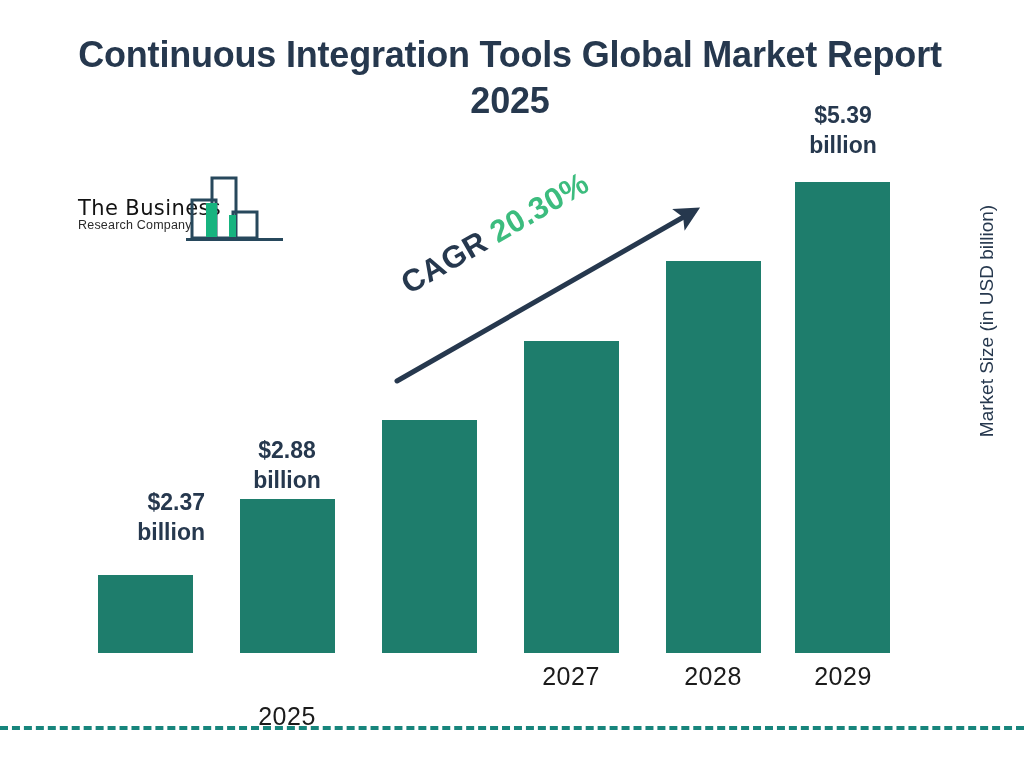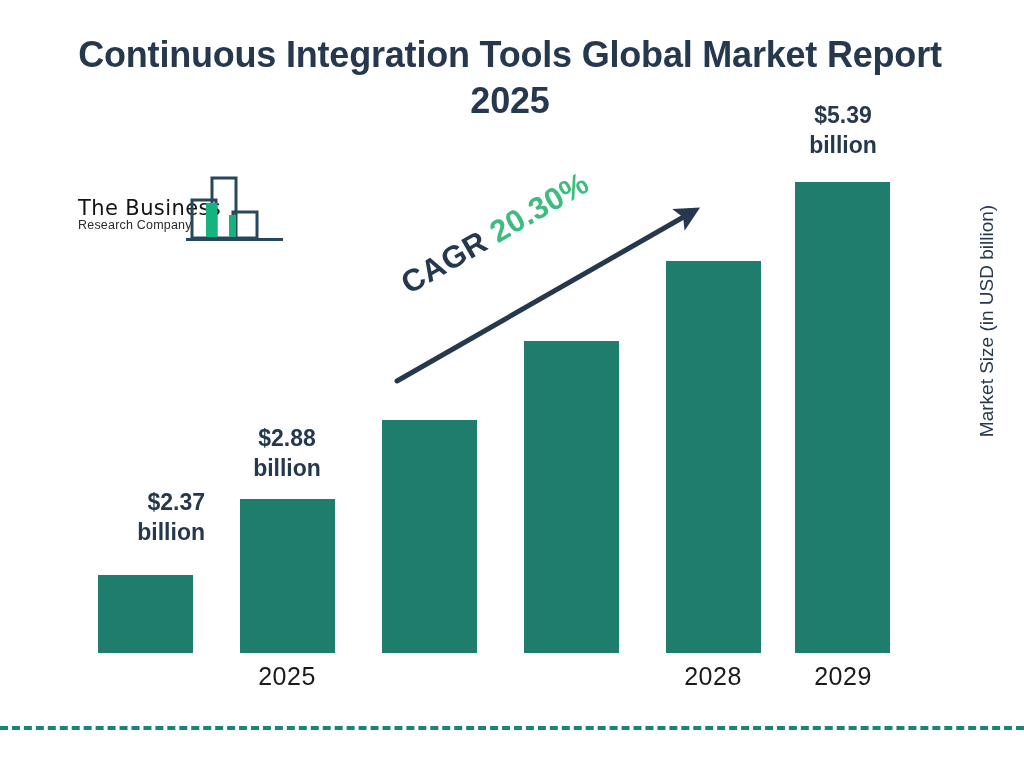--- a/index.html
+++ b/index.html
@@ -179,29 +179,30 @@
 
   <div class="plot">
 
     <div class="bar" style="left:98px; width:95px; top:575px; height:78px;"></div>
     <div class="bar-value" style="left:85px; top:487px;text-align:right;">
       <span>$2.37</span><br>
       <span>billion</span>
     </div>
 
     <div class="bar" style="left:240px; width:95px; top:499px; height:154px;"></div>
-    <div class="bar-value" style="left:227px; top:423px;">
+    <div class="bar-value" style="left:227px; top:435px;">
       <span>$2.88</span><br>
       <span>billion</span>
     </div>
-    <div class="x-label" style="left:227px;">2025</div>
+    <div class="x-label" style="left:227px;margin-top:40px;">2025</div>
 
     <div class="bar" style="left:382px; width:95px; top:420px; height:233px;"></div>
 
     <div class="bar" style="left:524px; width:95px; top:341px; height:312px;"></div>
+    <div class="x-label" style="left:511px;">2027</div>
 
     <div class="bar" style="left:666px; width:95px; top:261px; height:392px;"></div>
     <div class="x-label" style="left:653px;">2028</div>
 
     <div class="bar" style="left:795px; width:95px; top:182px; height:471px;"></div>
     <div class="bar-value" style="left:783px; top:100px;">
       <span>$5.39</span><br>
       <span>billion</span>
     </div>
     <div class="x-label" style="left:783px;">2029</div>

